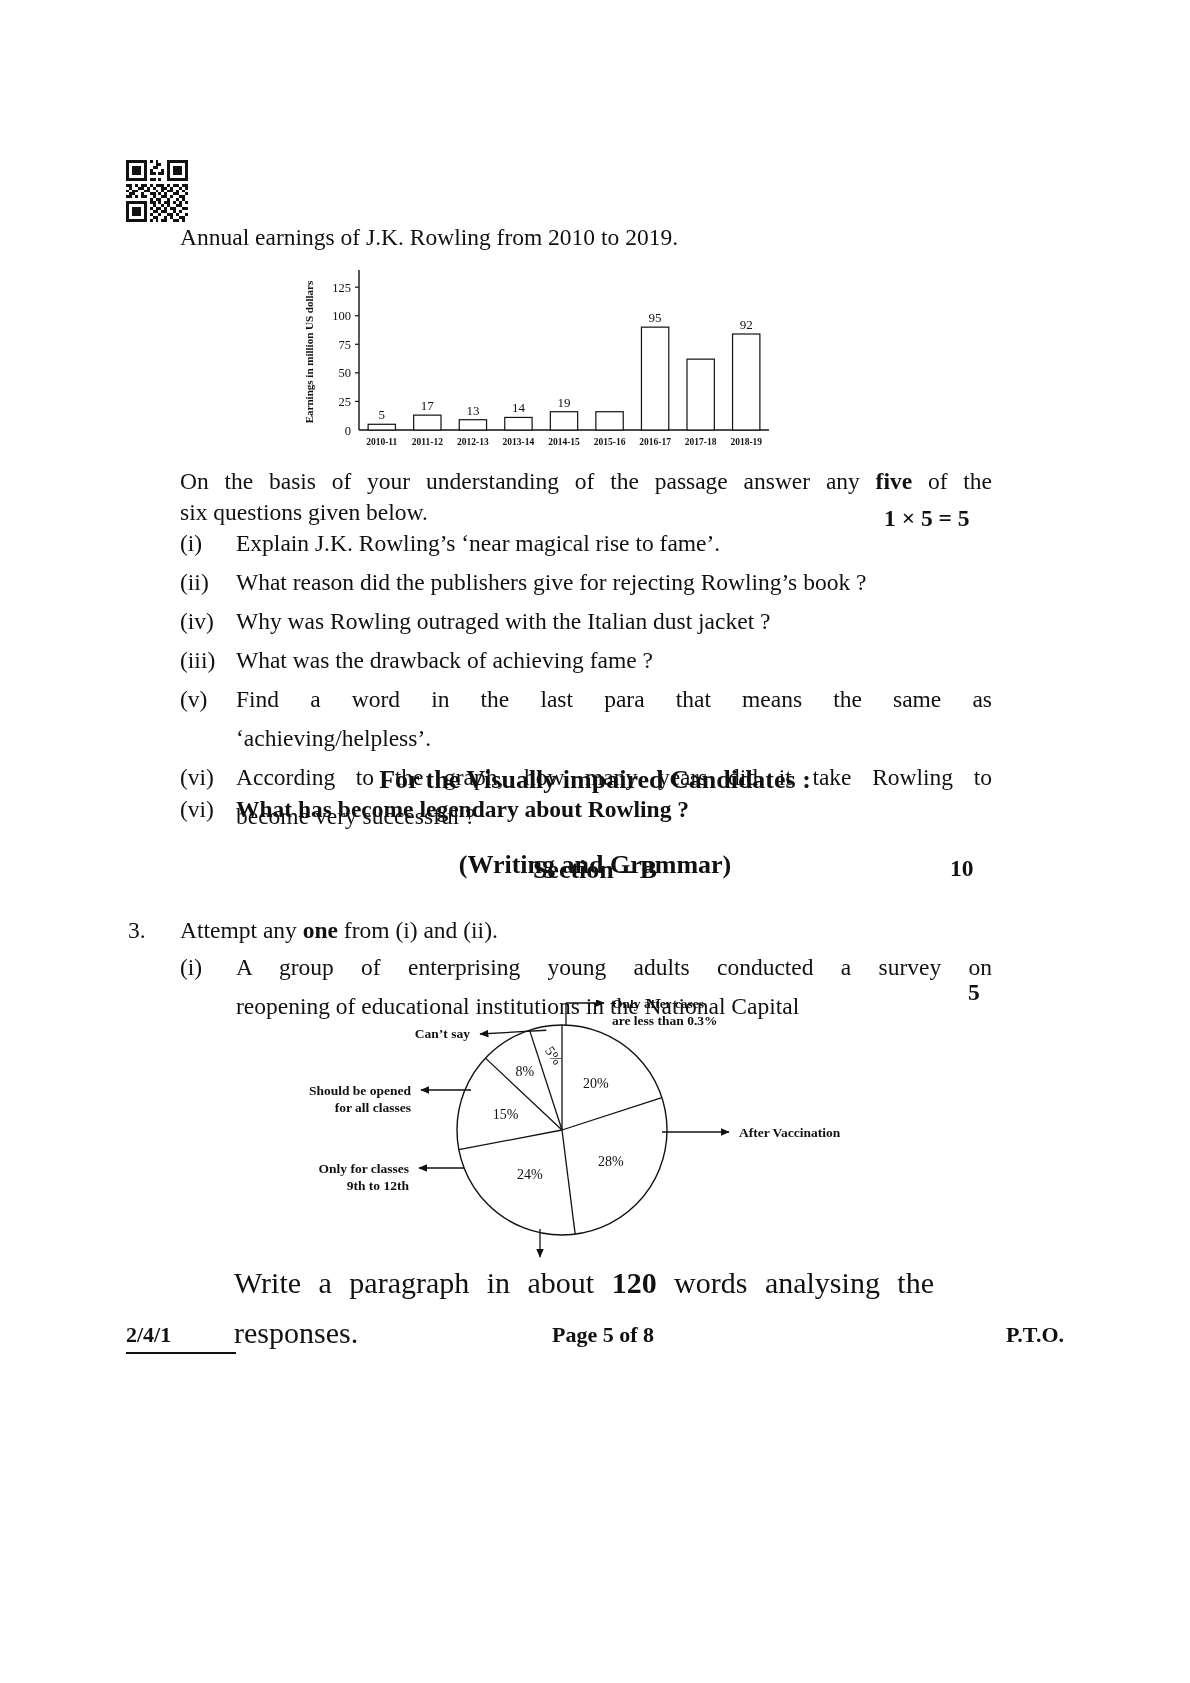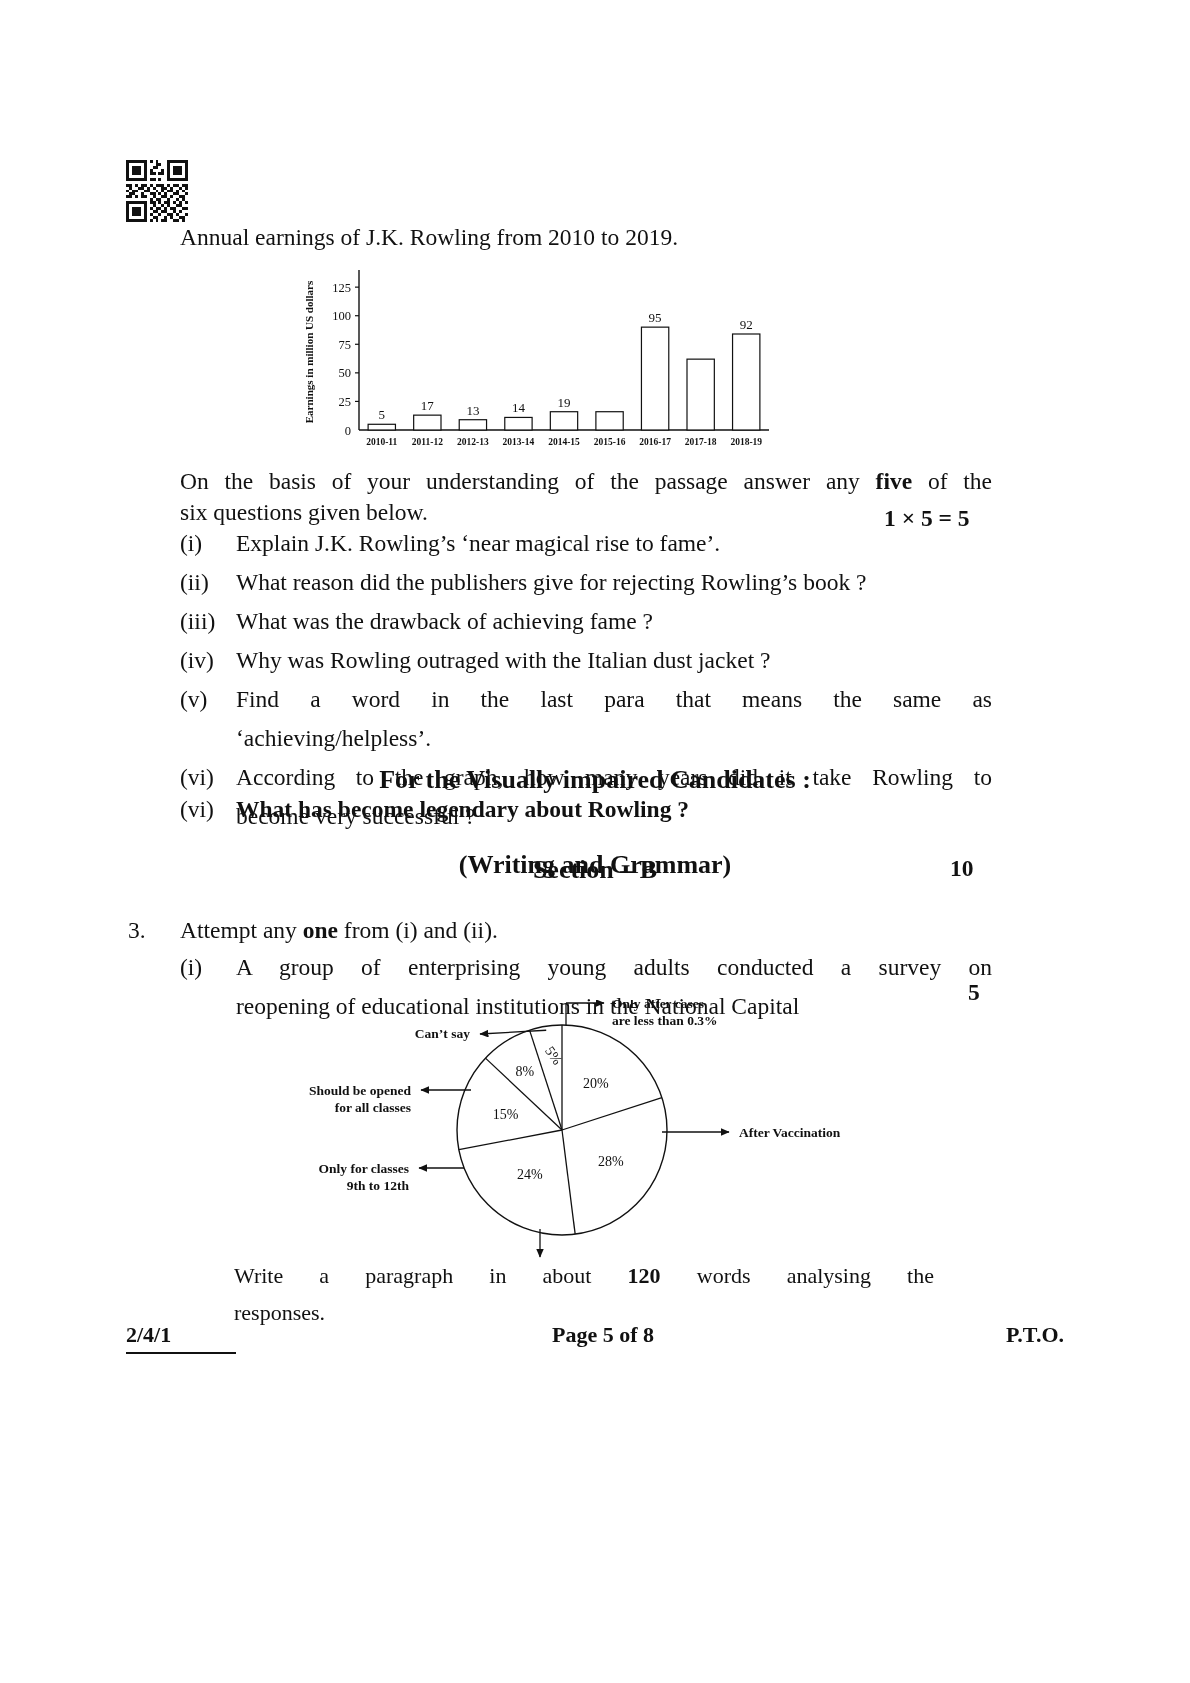--- a/index.html
+++ b/index.html
@@ -177,21 +177,21 @@
     top: 1000px;
     width: 600px;
     height: 260px;
   }
 
   .write-para {
     position: absolute;
     left: 234px;
     top: 1258px;
     width: 700px;
-    font-size: 22px;
+    font-size: 30px;
     line-height: 1.66;
   }
   .write-para .jline {
     display: block;
     text-align: justify;
     text-align-last: justify;
   }
 
   
   .footer {
@@ -408,26 +408,26 @@
   <ul class="qlist">
     <li>
       <span class="rn">(i)</span>
       <span class="txt">Explain J.K. Rowling’s ‘near magical rise to fame’.</span>
     </li>
     <li>
       <span class="rn">(ii)</span>
       <span class="txt">What reason did the publishers give for rejecting Rowling’s book ?</span>
     </li>
     <li>
+      <span class="rn">(iv)</span>
+      <span class="txt">Why was Rowling outraged with the Italian dust jacket ?</span>
+    </li>
+    <li>
       <span class="rn">(iii)</span>
       <span class="txt">What was the drawback of achieving fame ?</span>
-    </li>
-    <li>
-      <span class="rn">(iv)</span>
-      <span class="txt">Why was Rowling outraged with the Italian dust jacket ?</span>
     </li>
     <li class="justified">
       <span class="rn">(v)</span>
       <span class="txt">
         <span class="jline">Find a word in the last para that means the same as</span>
         <span class="lastline">‘achieving/helpless’.</span>
       </span>
     </li>
     <li class="justified">
       <span class="rn">(vi)</span>

